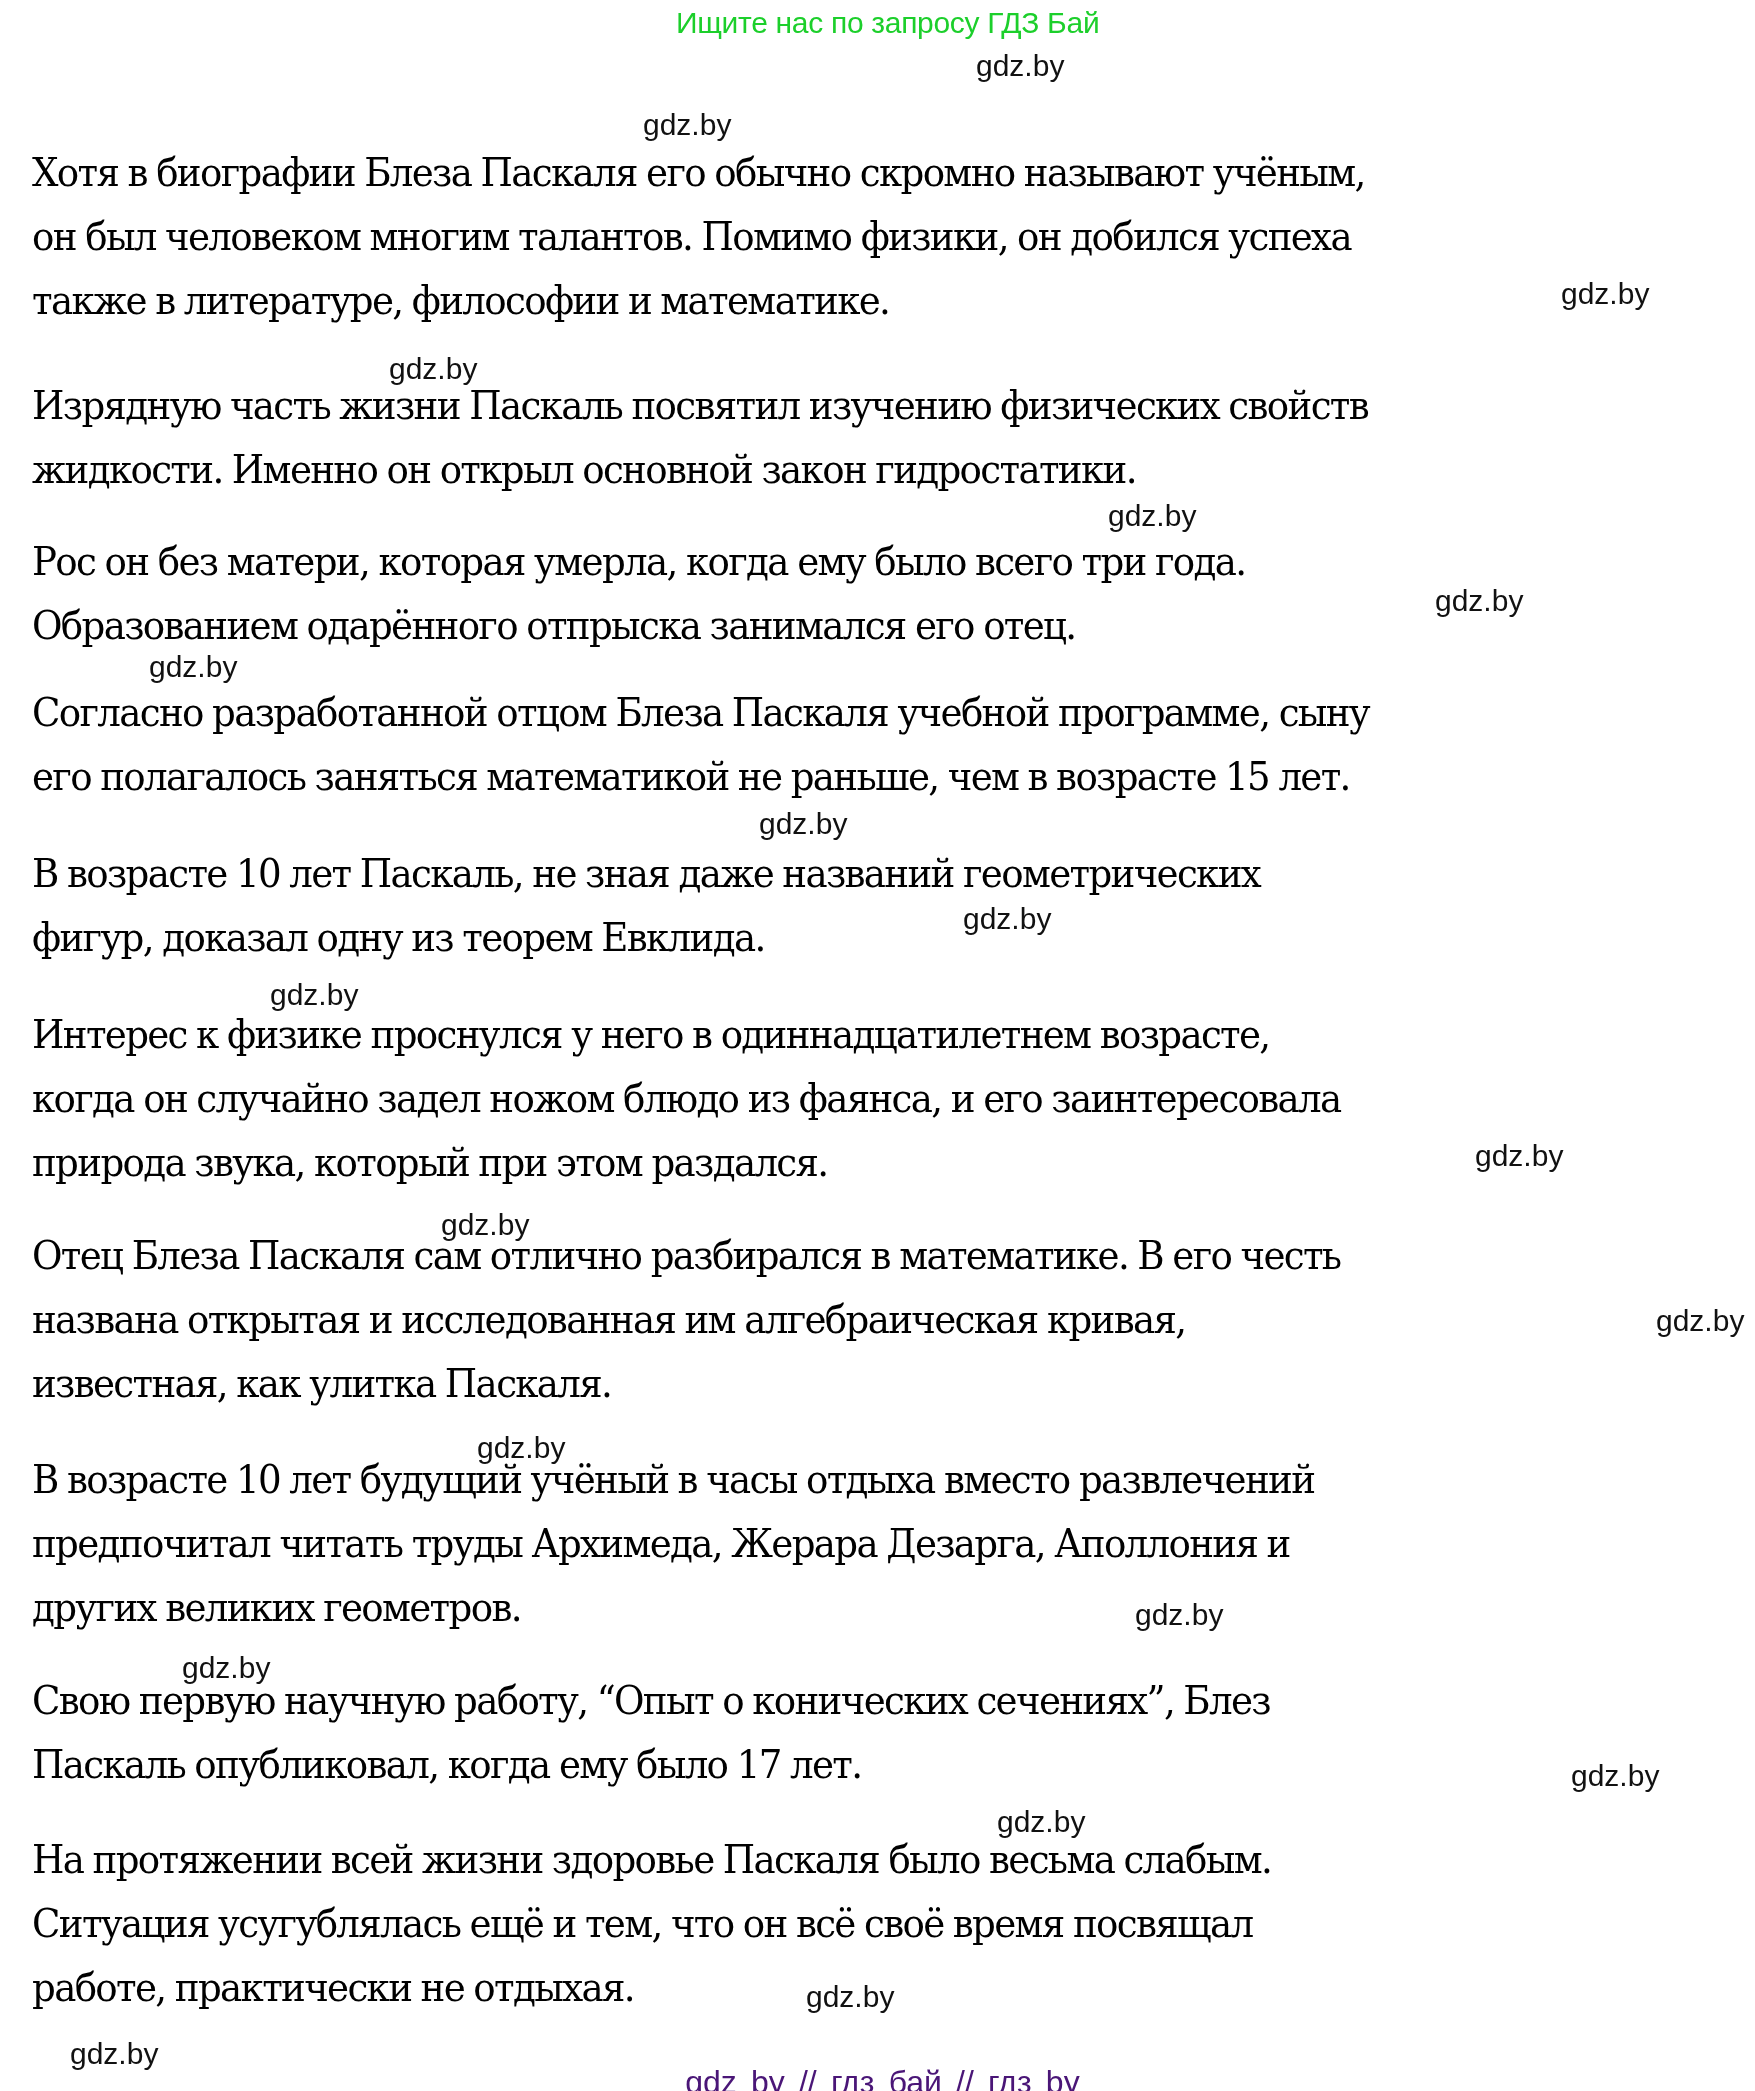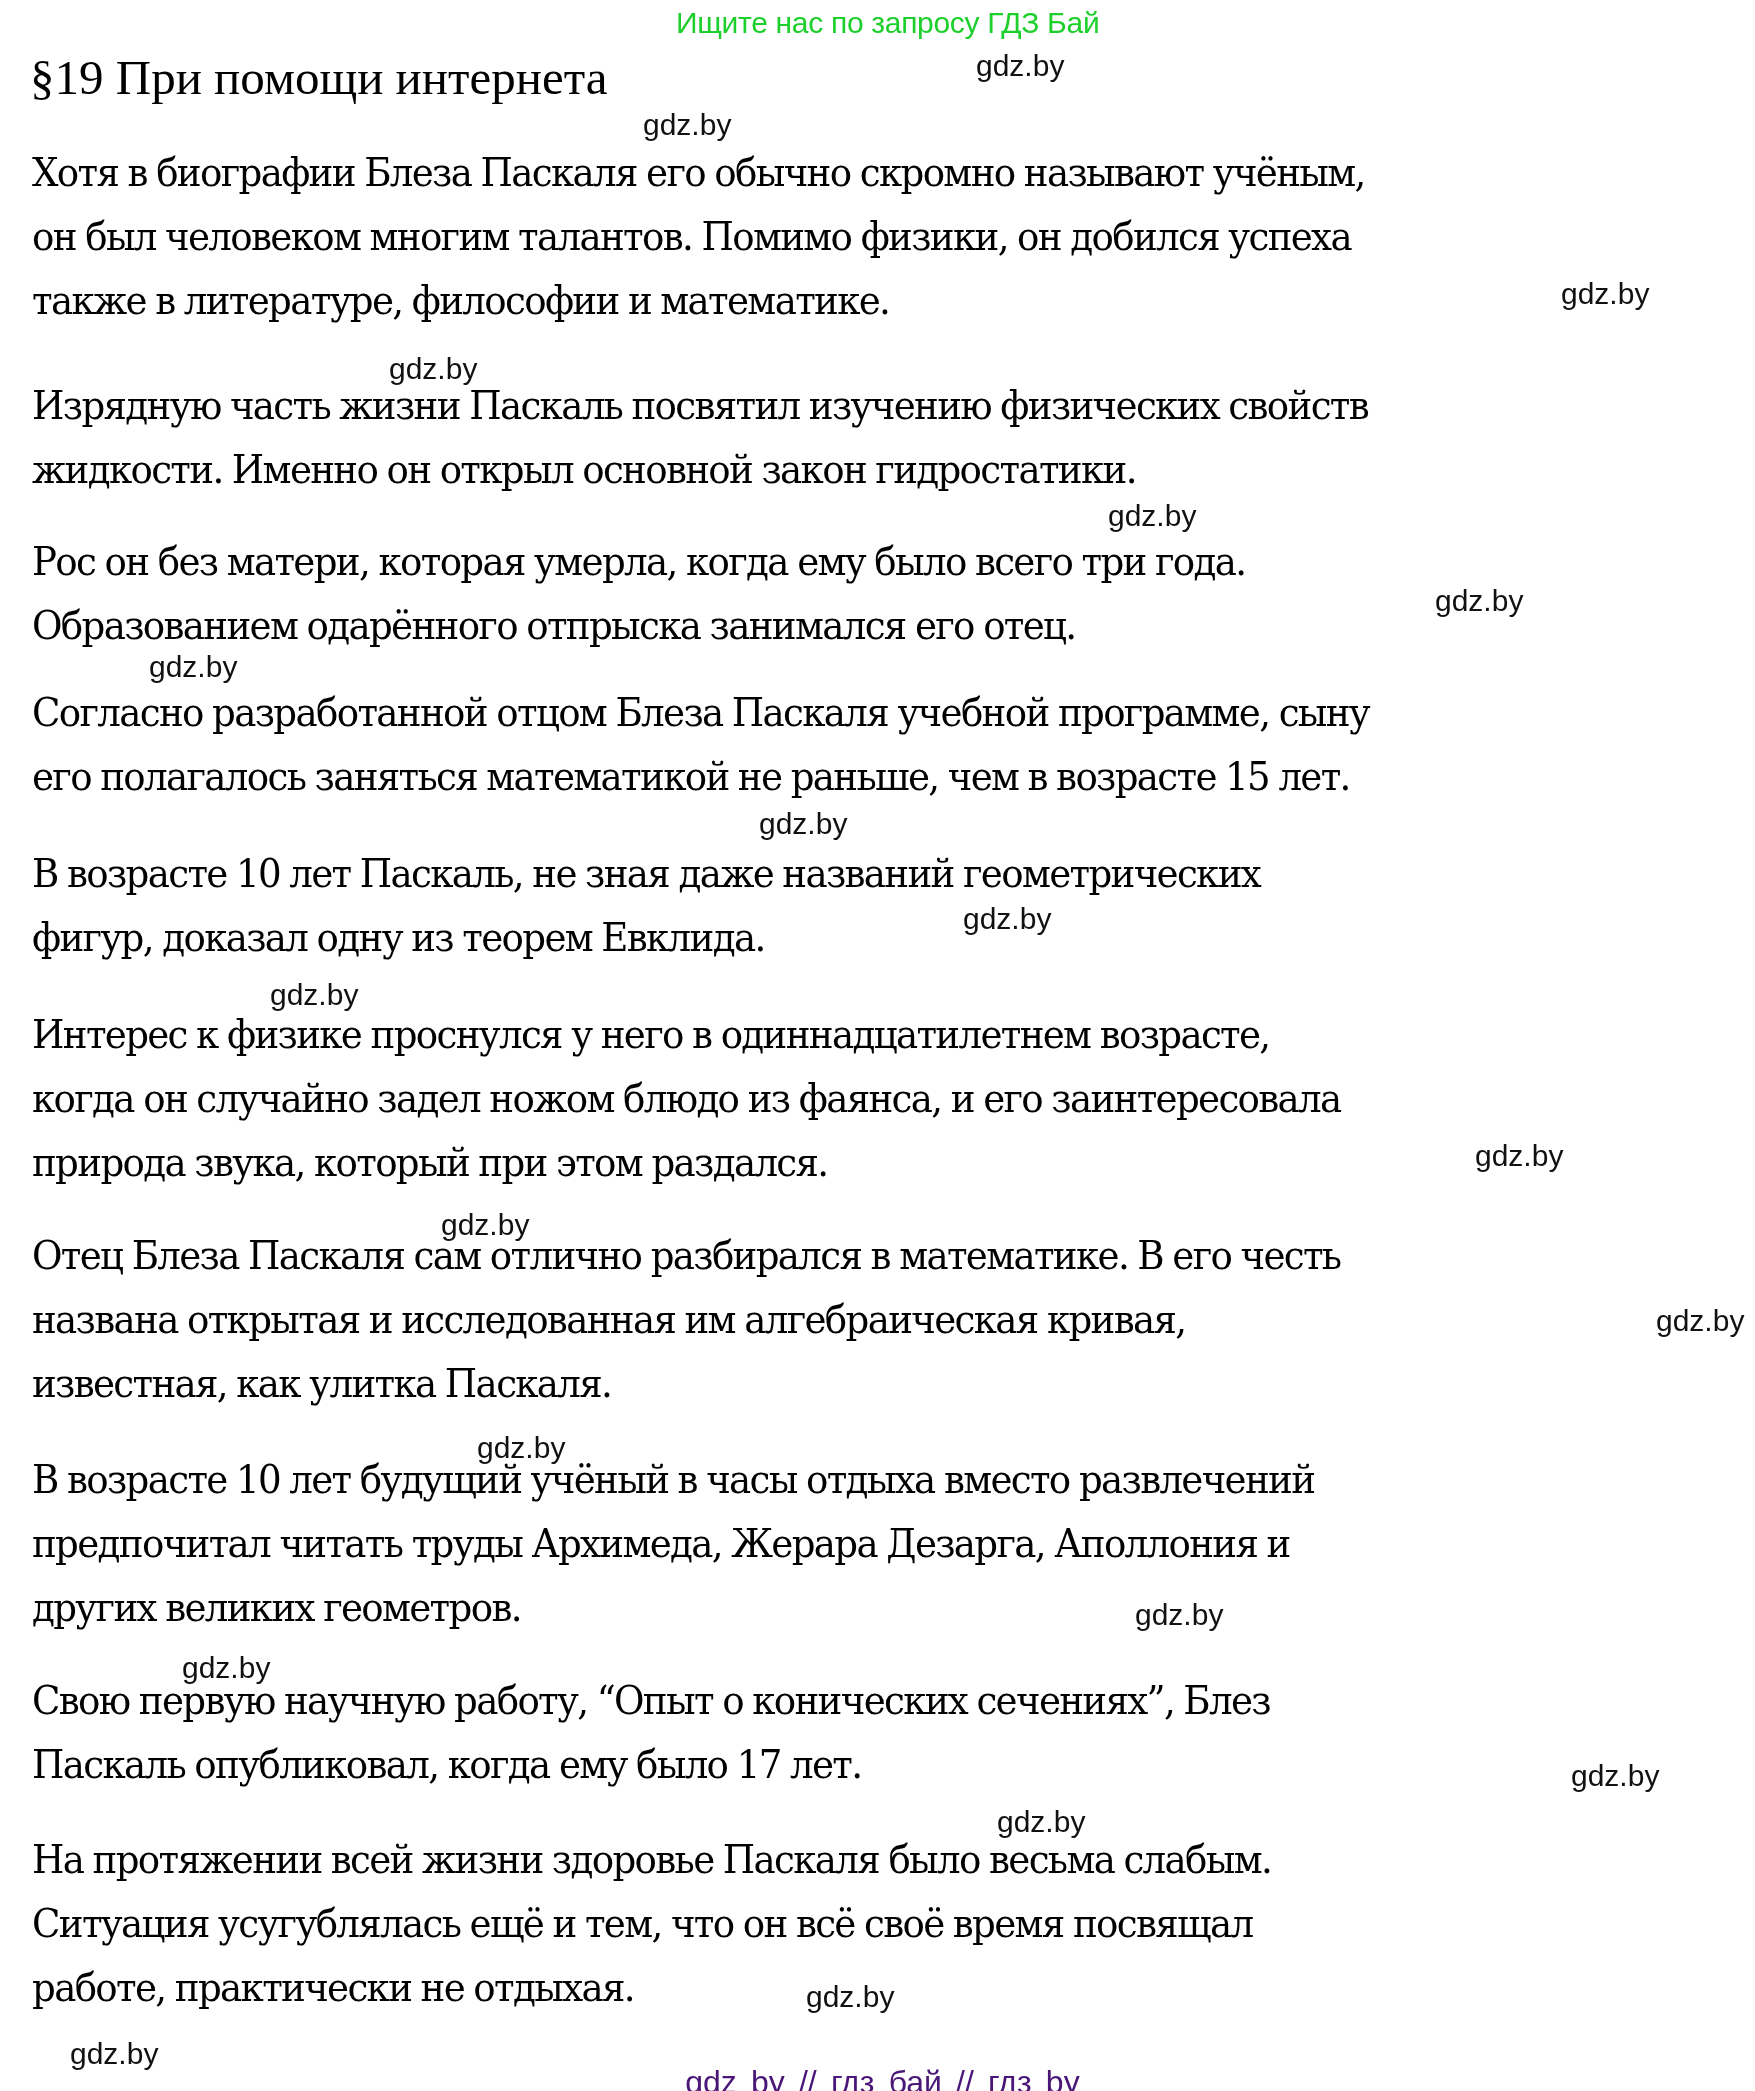--- a/index.html
+++ b/index.html
@@ -32,21 +32,20 @@
     color: #4a1677; padding-left: 8.8px; box-sizing: border-box; word-spacing: 5.3px;
   }
 </style>
 </head>
 <body>
 
 <div class="page">
 
   <div class="banner">Ищите нас по запросу ГДЗ Бай</div>
 
-  <div class="title">§19 При помощи интернета</div>
 
   <div class="para" style="top:133px">
     <span class="line">Хотя в биографии Блеза Паскаля его обычно скромно называют учёным,</span>
     <span class="line">он был человеком многим талантов. Помимо физики, он добился успеха</span>
     <span class="line">также в литературе, философии и математике.</span>
   </div>
 
   <div class="para" style="top:366px">
     <span class="line">Изрядную часть жизни Паскаль посвятил изучению физических свойств</span>
     <span class="line">жидкости. Именно он открыл основной закон гидростатики.</span>

